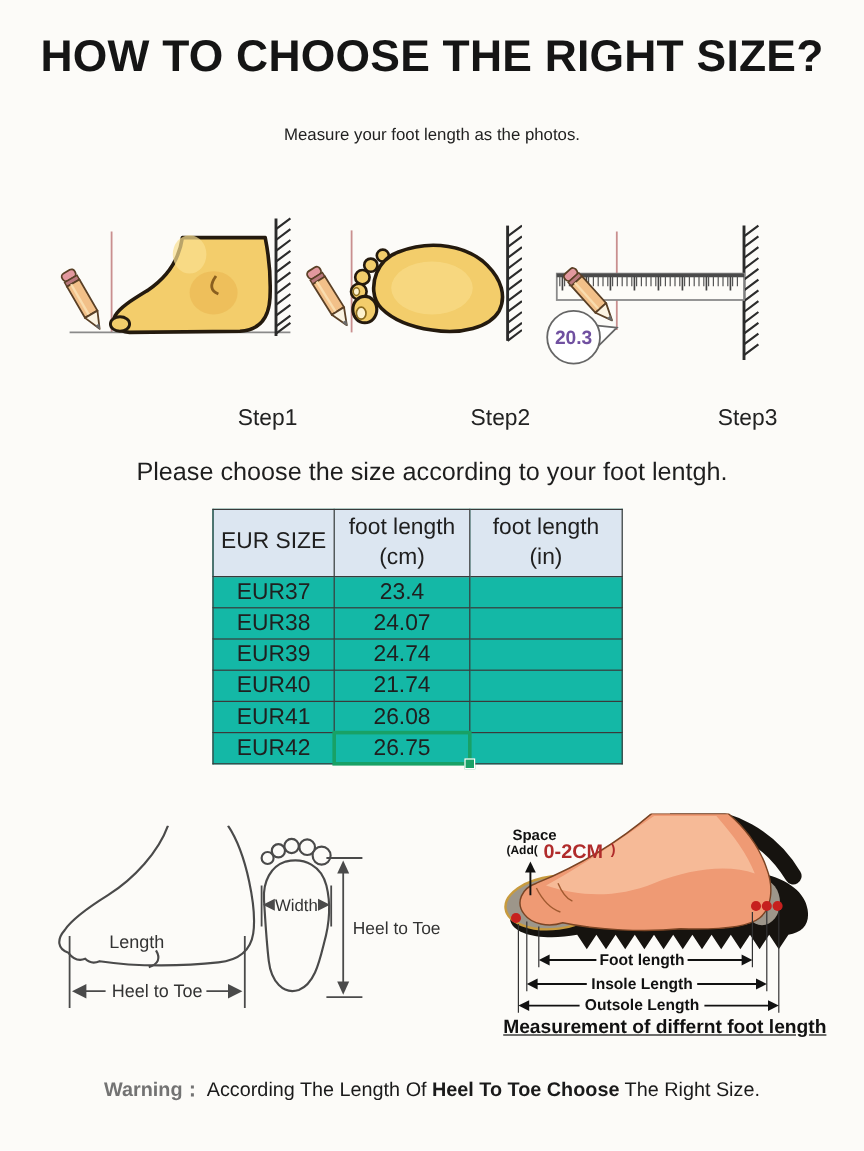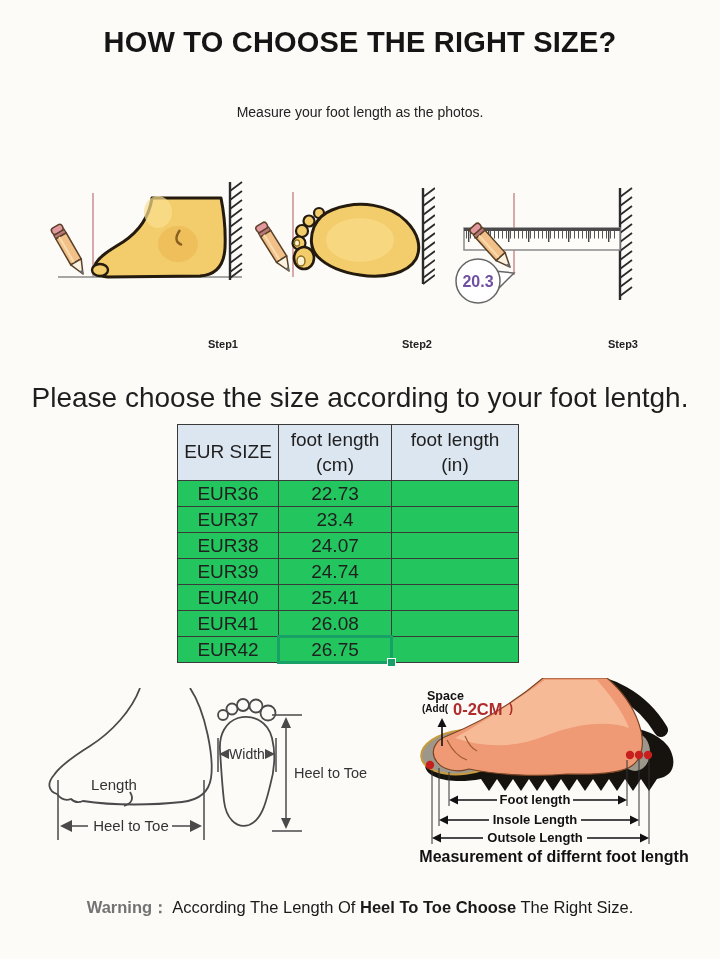--- a/index.html
+++ b/index.html
@@ -2,44 +2,44 @@
 <html><head>
 <meta charset="utf-8">
 <style>
   html,body{margin:0;padding:0;background:#ffffff;}
   #canvas{
     position:relative;width:720px;height:959px;background:#fcfbf8;
     font-family:"Liberation Sans",sans-serif;color:#1c1c1c;overflow:hidden;
   }
   .abs{position:absolute;}
   .center{left:0;right:0;text-align:center;}
-  .page-title{top:26px;font-size:29px;font-weight:700;letter-spacing:.2px;color:#151515;}
+  .page-title{top:26px;font-size:37px;font-weight:700;letter-spacing:.2px;color:#151515;}
   .subtitle{top:104px;font-size:14px;color:#222;}
-  .choose-line{top:382px;font-size:28px;color:#1e1e1e;}
-  .step-label{top:338px;width:90px;text-align:center;font-size:11px;font-weight:700;color:#222;}
+  .choose-line{top:382px;font-size:21px;color:#1e1e1e;}
+  .step-label{top:338px;width:90px;text-align:center;font-size:19px;font-weight:400;color:#222;}
   #step1-label{left:178px;}
   #step2-label{left:372px;}
   #step3-label{left:578px;}
 
   
   .table-wrap{left:177px;top:424px;}
-  table.size{border-collapse:collapse;background:#22c55e;}
+  table.size{border-collapse:collapse;background:#14b8a6;}
   table.size th,table.size td{
     border:1.6px solid #3a3a3a;text-align:center;vertical-align:middle;
     font-size:19px;font-weight:400;color:#1f1f1f;padding:0;
   }
   table.size th{background:#dce6f1;height:55px;line-height:1.3;}
   table.size td{height:25px;}
   .col1{width:100px;} .col2{width:112px;} .col3{width:126px;}
   th span{display:block;}
   td.selwrap{position:relative;}
   .sel-box{position:absolute;left:-2px;top:-2px;right:-2px;bottom:-2px;border:3px solid #18a166;pointer-events:none;}
   .sel-handle{position:absolute;right:-5px;bottom:-5px;width:7px;height:7px;background:#18a166;border:1px solid #fff;}
 
-  .caption{top:848px;left:398px;width:312px;text-align:center;font-size:16px;font-weight:700;color:#111;}
+  .caption{top:848px;left:398px;width:312px;text-align:center;font-size:16px;font-weight:700;color:#111;text-decoration:underline;}
   .warning-line{top:897px;font-size:16.5px;color:#1a1a1a;}
   .warning-label{color:#737373;font-weight:700;}
   .warn-bold{font-weight:700;}
   svg{display:block;font-family:"Liberation Sans",sans-serif;}
   svg text{font-family:"Liberation Sans",sans-serif;}
 </style>
 </head>
 <body>
 
 <div id="canvas">
@@ -139,42 +139,37 @@
         <th class="col2">
           <span>foot length</span>
           <span>(cm)</span>
         </th>
         <th class="col3">
           <span>foot length</span>
           <span>(in)</span>
         </th>
       </tr>
       <tr>
-        <td>EUR36</td>
-        <td>22.73</td>
-        <td></td>
-      </tr>
-      <tr>
         <td>EUR37</td>
         <td>23.4</td>
         <td></td>
       </tr>
       <tr>
         <td>EUR38</td>
         <td>24.07</td>
         <td></td>
       </tr>
       <tr>
         <td>EUR39</td>
         <td>24.74</td>
         <td></td>
       </tr>
       <tr>
         <td>EUR40</td>
-        <td>25.41</td>
+        <td>21.74</td>
         <td></td>
       </tr>
       <tr>
         <td>EUR41</td>
         <td>26.08</td>
         <td></td>
       </tr>
       <tr>
         <td>EUR42</td>
         <td class="selwrap">

